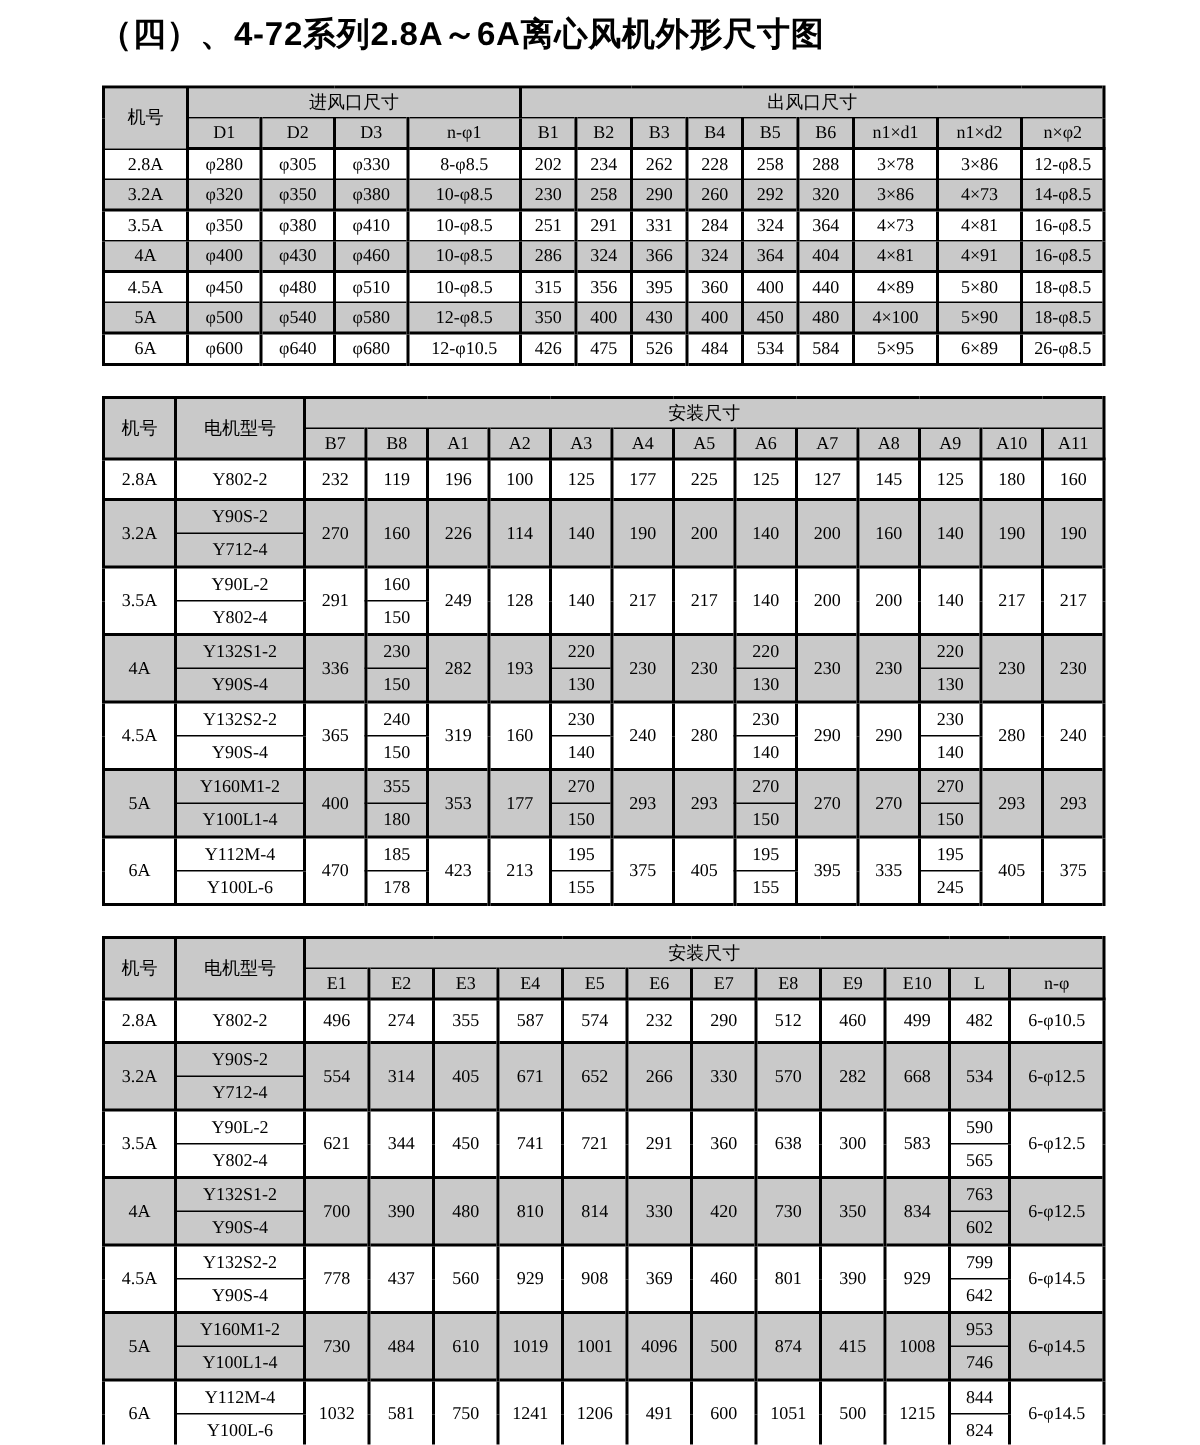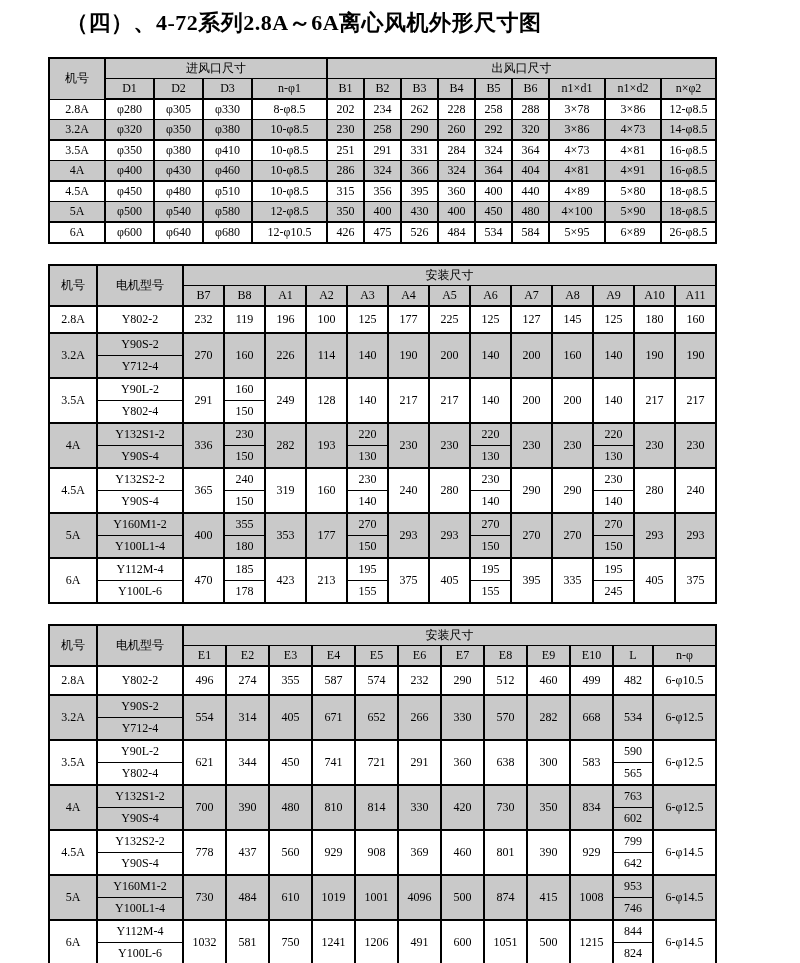--- a/index.html
+++ b/index.html
@@ -3,24 +3,24 @@
 <meta charset="utf-8">
 <style>
   html,body{margin:0;padding:0;}
   body{
     width:800px;height:963px;background:#ffffff;overflow:hidden;
     font-family:"Liberation Serif","DejaVu Serif",serif;color:#000;
   }
   .page{position:relative;width:800px;height:963px;}
   .title{
     margin:10px 0 0 66px;font-size:22px;font-weight:bold;line-height:26px;
-    font-family:Liberation Serif, serif;letter-spacing:.5px;
+    font-family:Liberation Sans, sans-serif;letter-spacing:.5px;
   }
   table.tbl{
-    border-collapse:collapse;table-layout:fixed;width:667px;margin-left:48px;
+    border-collapse:collapse;table-layout:fixed;width:667px;margin-left:68px;
     border:2px solid #000;
   }
   .t1{margin-top:21px;}
   .t2{margin-top:20px;}
   .t3{margin-top:20px;}
   .tbl th,.tbl td{
     border:1px solid #000;border-left-width:2px;border-right-width:2px;
     text-align:center;vertical-align:middle;padding:0 1px;
     font-size:12px;font-weight:normal;white-space:nowrap;overflow:hidden;
   }

